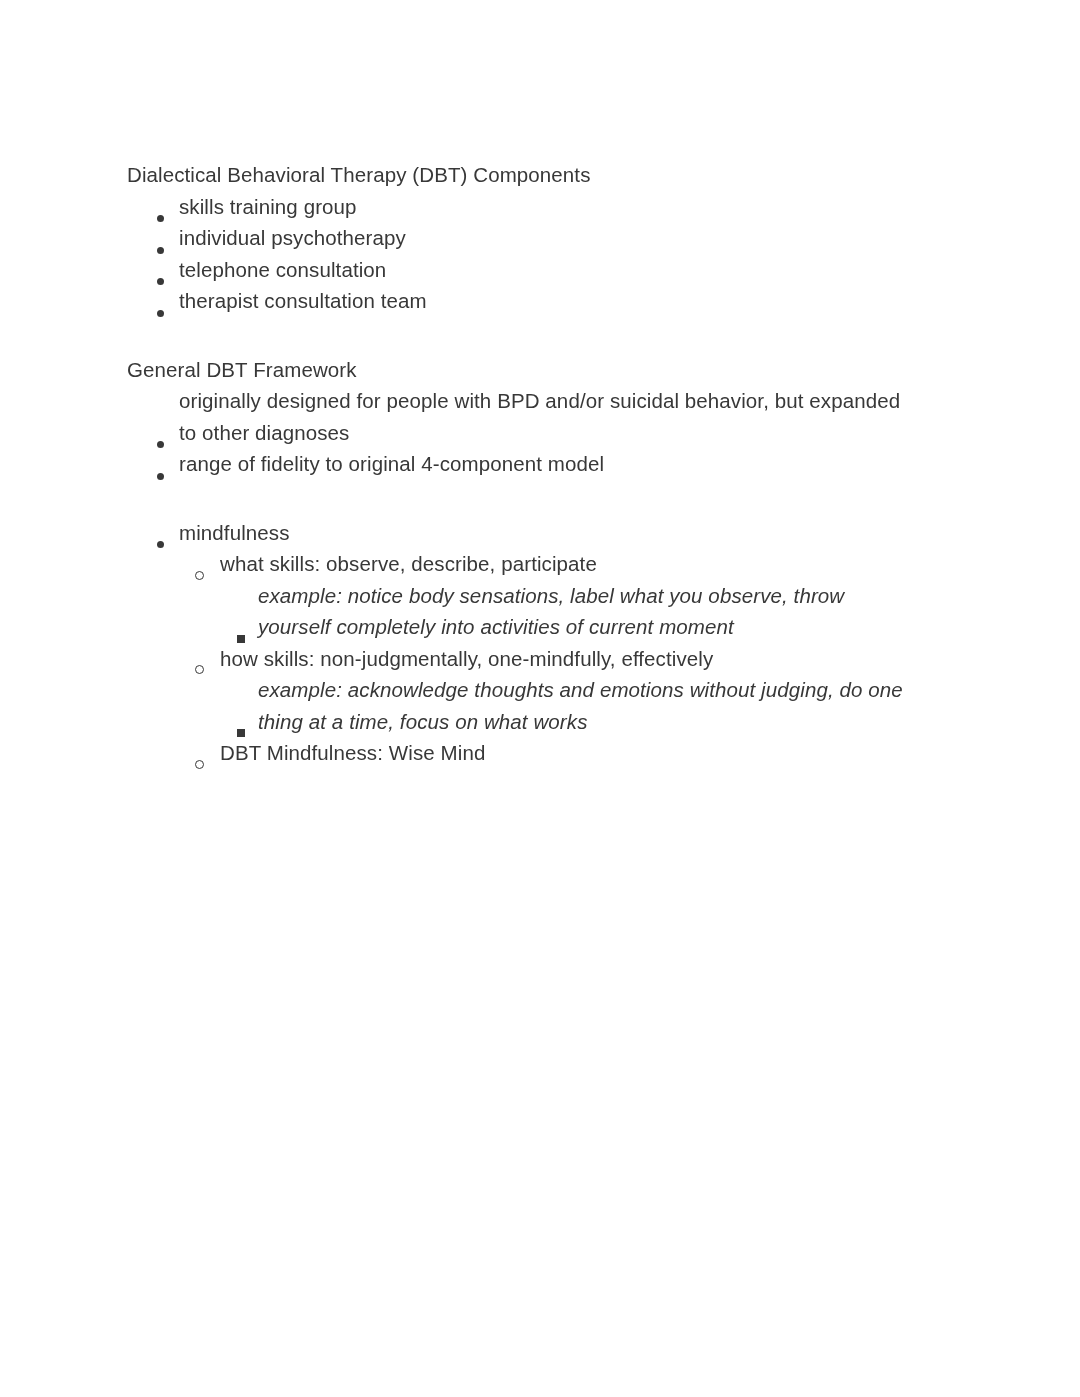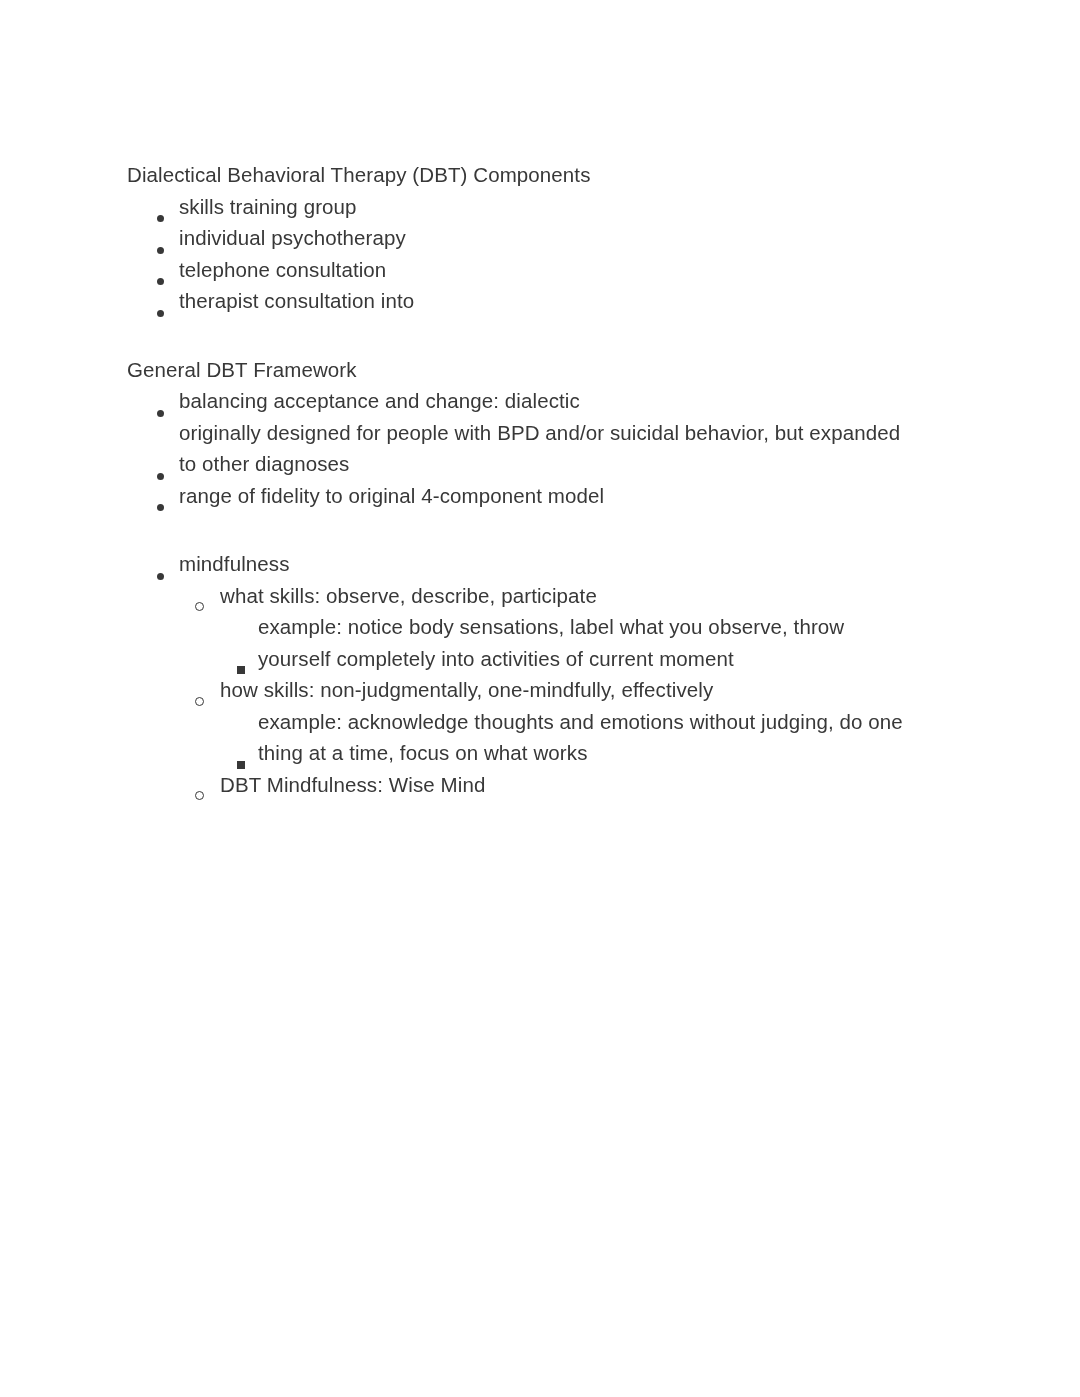--- a/index.html
+++ b/index.html
@@ -66,20 +66,21 @@
     width: 8px;
     height: 8px;
     background: currentColor;
     margin-top: 12px;
   }
   .li-text {
     white-space: pre-line;
     min-width: 0;
   }
   .italic {
+    font-style: italic;
   }
 </style>
 </head>
 <body>
 
 <div class="page">
 
   <div class="section">
     <div class="heading">Dialectical Behavioral Therapy (DBT) Components</div>
     <div class="li lvl1">
@@ -97,32 +98,26 @@
     <div class="li lvl1">
       <span class="mk">
           <i class="disc"></i>
         </span>
       <span class="li-text">telephone consultation</span>
     </div>
     <div class="li lvl1">
       <span class="mk">
           <i class="disc"></i>
         </span>
-      <span class="li-text">therapist consultation into</span>
+      <span class="li-text">therapist consultation team</span>
     </div>
   </div>
 
   <div class="section">
     <div class="heading">General DBT Framework</div>
-    <div class="li lvl1">
-      <span class="mk">
-          <i class="disc"></i>
-        </span>
-      <span class="li-text">balancing acceptance and change: dialectic</span>
-    </div>
     <div class="li lvl1">
       <span class="mk">
           <i class="disc"></i>
         </span>
       <span class="li-text">originally designed for people with BPD and/or suicidal behavior, but expanded
 to other diagnoses</span>
     </div>
     <div class="li lvl1">
       <span class="mk">
           <i class="disc"></i>

